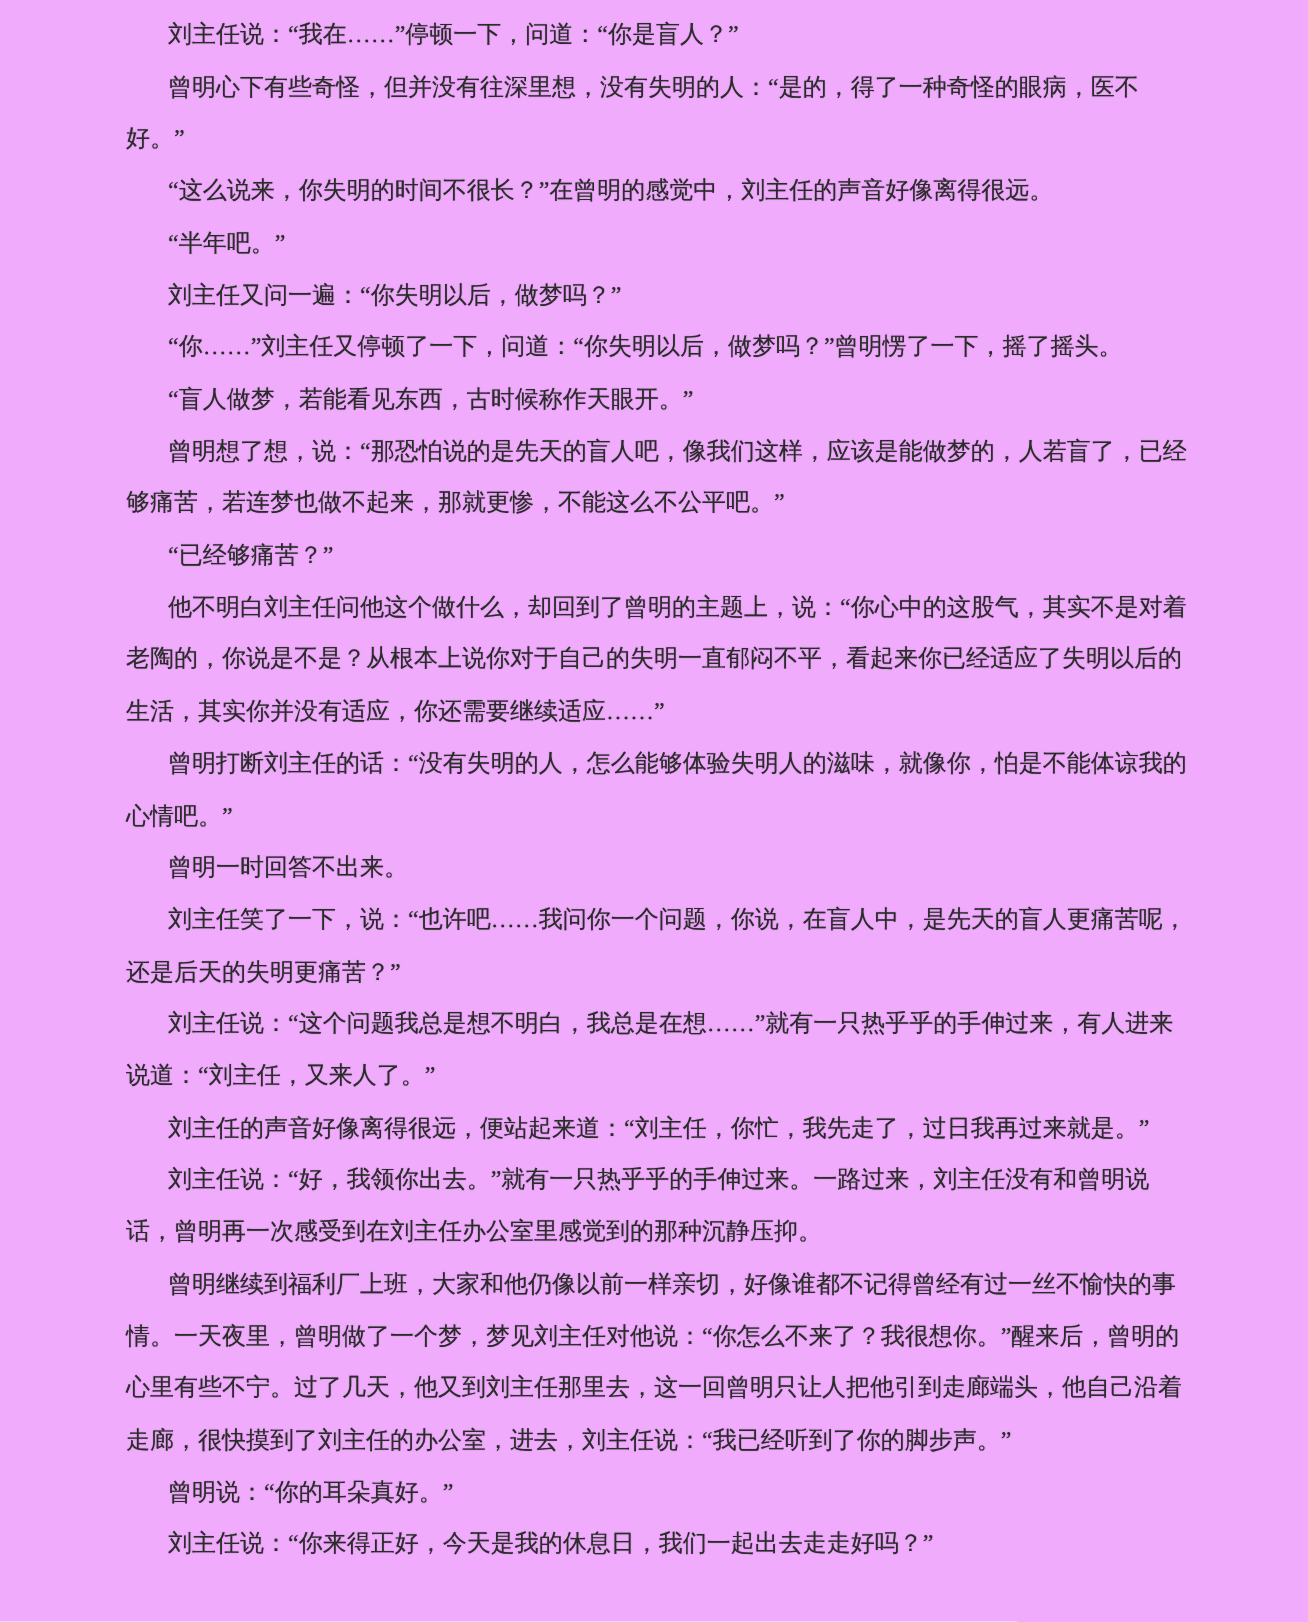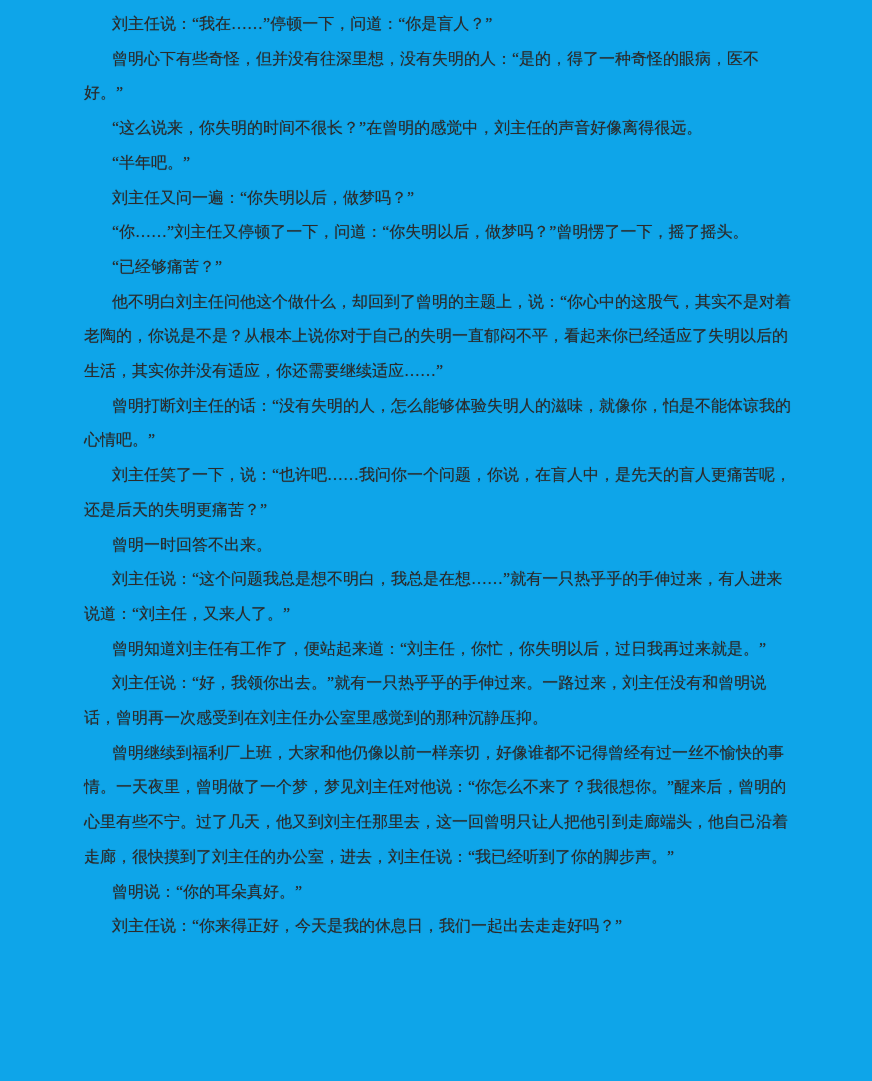--- a/index.html
+++ b/index.html
@@ -5,21 +5,21 @@
   html, body {
     margin: 0;
     padding: 0;
     background: #f4f4f4;
   }
   .page {
     position: relative;
     width: 872px;
     height: 1081px;
     margin: 0 auto;
-    background: #0ea5e9;
+    background: #f0abfc;
     overflow: hidden;
     box-sizing: border-box;
     padding: 7px 80px 0 84px;
   }
   .text-body {
     font-family: "Liberation Serif", "DejaVu Serif", serif;
     font-size: 16px;
     line-height: 34.7px;
     color: #2b2b2b;
     text-align: left;
@@ -37,25 +37,27 @@
 <body>
 
 <div class="page">
   <div class="text-body">
     <p class="para">刘主任说：“我在……”停顿一下，问道：“你是盲人？”</p>
     <p class="para">曾明心下有些奇怪，但并没有往深里想，没有失明的人：“是的，得了一种奇怪的眼病，医不好。”</p>
     <p class="para">“这么说来，你失明的时间不很长？”在曾明的感觉中，刘主任的声音好像离得很远。</p>
     <p class="para">“半年吧。”</p>
     <p class="para">刘主任又问一遍：“你失明以后，做梦吗？”</p>
     <p class="para">“你……”刘主任又停顿了一下，问道：“你失明以后，做梦吗？”曾明愣了一下，摇了摇头。</p>
+    <p class="para">“盲人做梦，若能看见东西，古时候称作天眼开。”</p>
+    <p class="para">曾明想了想，说：“那恐怕说的是先天的盲人吧，像我们这样，应该是能做梦的，人若盲了，已经够痛苦，若连梦也做不起来，那就更惨，不能这么不公平吧。”</p>
     <p class="para">“已经够痛苦？”</p>
     <p class="para">他不明白刘主任问他这个做什么，却回到了曾明的主题上，说：“你心中的这股气，其实不是对着老陶的，你说是不是？从根本上说你对于自己的失明一直郁闷不平，看起来你已经适应了失明以后的生活，其实你并没有适应，你还需要继续适应……”</p>
     <p class="para">曾明打断刘主任的话：“没有失明的人，怎么能够体验失明人的滋味，就像你，怕是不能体谅我的心情吧。”</p>
+    <p class="para">曾明一时回答不出来。</p>
     <p class="para">刘主任笑了一下，说：“也许吧……我问你一个问题，你说，在盲人中，是先天的盲人更痛苦呢，还是后天的失明更痛苦？”</p>
-    <p class="para">曾明一时回答不出来。</p>
     <p class="para">刘主任说：“这个问题我总是想不明白，我总是在想……”就有一只热乎乎的手伸过来，有人进来说道：“刘主任，又来人了。”</p>
-    <p class="para">曾明知道刘主任有工作了，便站起来道：“刘主任，你忙，你失明以后，过日我再过来就是。”</p>
+    <p class="para">刘主任的声音好像离得很远，便站起来道：“刘主任，你忙，我先走了，过日我再过来就是。”</p>
     <p class="para">刘主任说：“好，我领你出去。”就有一只热乎乎的手伸过来。一路过来，刘主任没有和曾明说话，曾明再一次感受到在刘主任办公室里感觉到的那种沉静压抑。</p>
     <p class="para">曾明继续到福利厂上班，大家和他仍像以前一样亲切，好像谁都不记得曾经有过一丝不愉快的事情。一天夜里，曾明做了一个梦，梦见刘主任对他说：“你怎么不来了？我很想你。”醒来后，曾明的心里有些不宁。过了几天，他又到刘主任那里去，这一回曾明只让人把他引到走廊端头，他自己沿着走廊，很快摸到了刘主任的办公室，进去，刘主任说：“我已经听到了你的脚步声。”</p>
     <p class="para">曾明说：“你的耳朵真好。”</p>
     <p class="para">刘主任说：“你来得正好，今天是我的休息日，我们一起出去走走好吗？”</p>
   </div>
 </div>
 
 </body></html>

